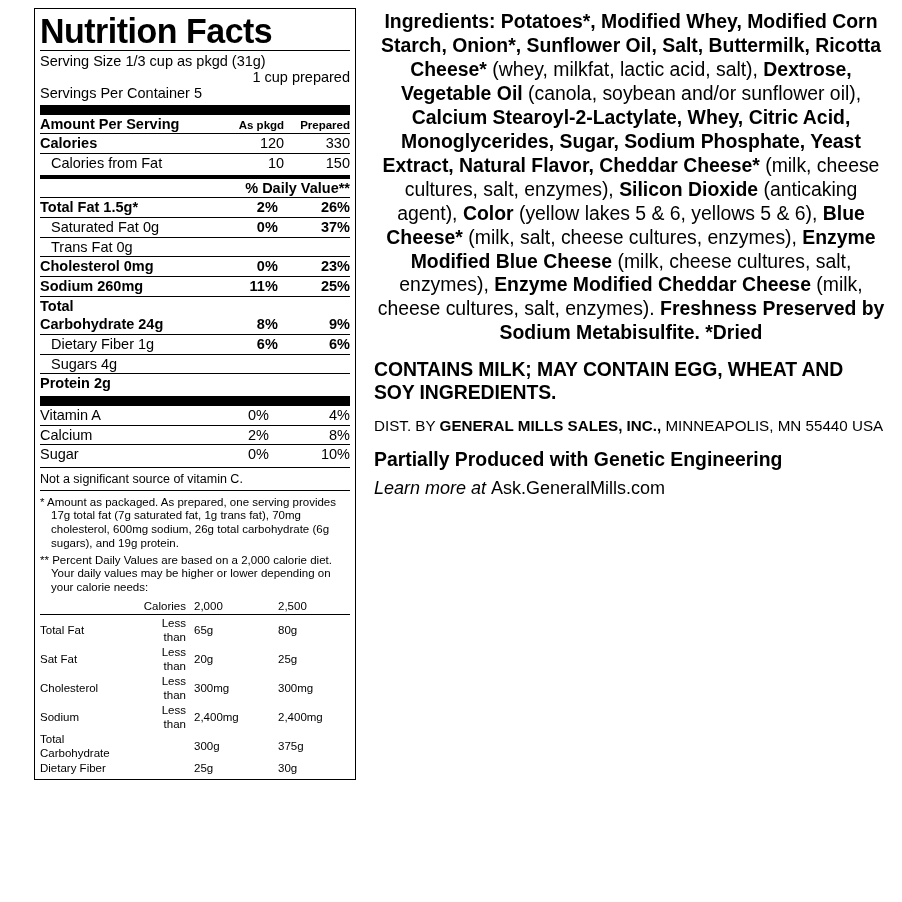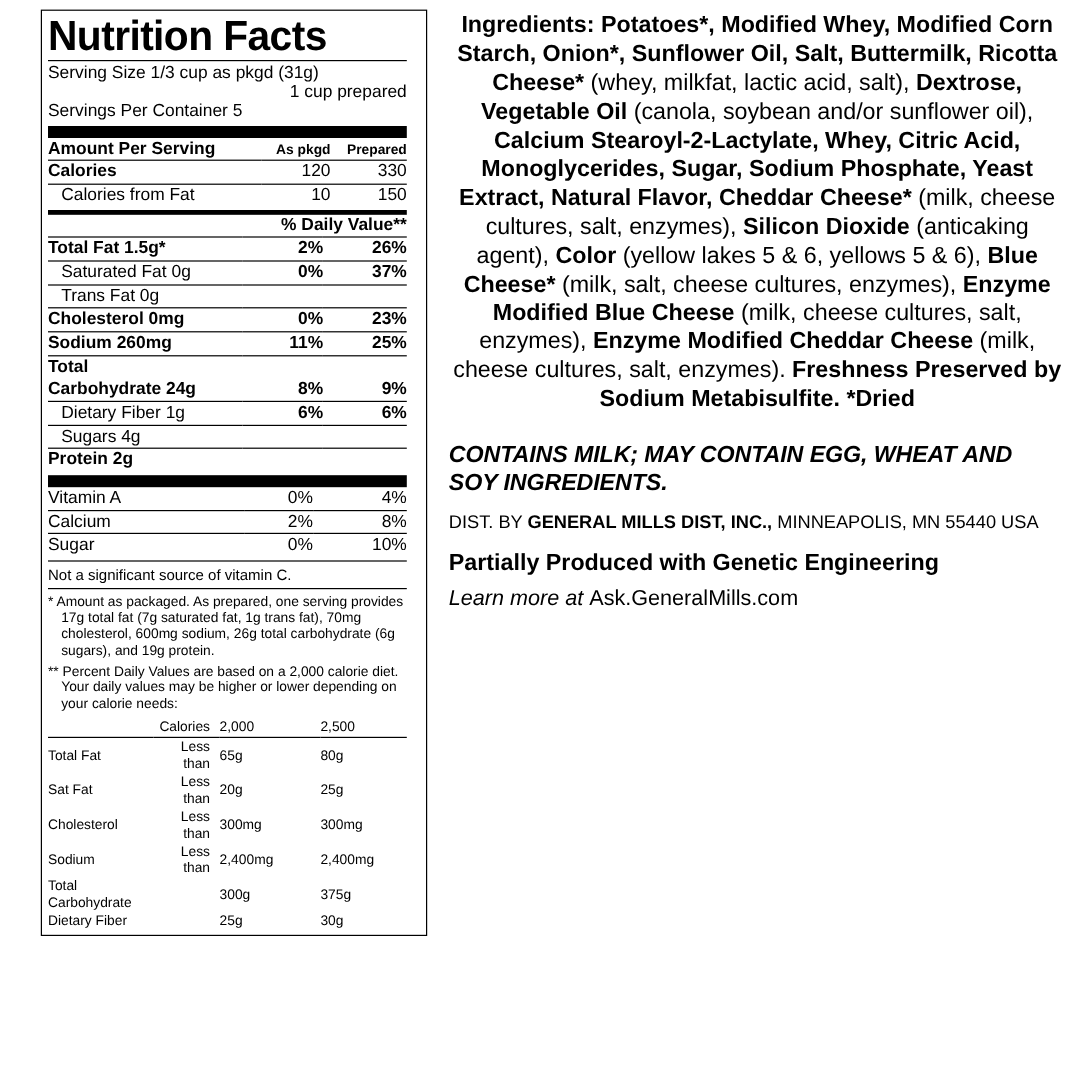--- a/index.html
+++ b/index.html
@@ -21,21 +21,21 @@
 
   
   .nf-wrap {
     width: 364px;
     padding: 8px 8px 0 34px;
   }
   .nf-panel {
     width: 322px;
     border: 1.5px solid #000;
     background: #fff;
-    padding: 3px 16px 4px 5px;
+    padding: 3px 5px 4px 5px;
     font-family: "Liberation Sans", sans-serif;
   }
   .nf-title {
     font-size: 35px;
     font-weight: bold;
     letter-spacing: -0.5px;
     line-height: 1.0;
     text-align: left;
     margin: 1px 0 2px 0;
     font-stretch: condensed;
@@ -97,23 +97,22 @@
     font-size: 19.4px;
     line-height: 1.235;
     text-align: center;
   }
   .ing-body .hv { font-weight: bold; }
   .ing-body .lt { font-weight: normal; }
   .contains {
     font-weight: bold;
     font-size: 19.4px;
     line-height: 1.19;
-    margin-top: 23px;
+    margin-top: 13px;
     letter-spacing: -0.1px;
-    font-style: italic;
   }
   .dist {
     font-size: 15.2px;
     margin-top: 12px;
     line-height: 1.2;
     white-space: nowrap;
   }
   .dist .sm { font-weight: bold; }
   .genetic {
     font-weight: bold;
@@ -310,21 +309,21 @@
   </div>
 
   <div class="ing-wrap">
 
     <div class="ing-body">
       <span class="hv">Ingredients: Potatoes*, Modified Whey, Modified Corn Starch, Onion*, Sunflower Oil, Salt, Buttermilk, Ricotta Cheese*</span><span class="lt"> (whey, milkfat, lactic acid, salt), </span><span class="hv">Dextrose, Vegetable Oil</span><span class="lt"> (canola, soybean and/or sunflower oil), </span><span class="hv">Calcium Stearoyl-2-Lactylate, Whey, Citric Acid, Monoglycerides, Sugar, Sodium Phosphate, Yeast Extract, Natural Flavor, Cheddar Cheese*</span><span class="lt"> (milk, cheese cultures, salt, enzymes), </span><span class="hv">Silicon Dioxide</span><span class="lt"> (anticaking agent), </span><span class="hv">Color</span><span class="lt"> (yellow lakes 5 &amp; 6, yellows 5 &amp; 6), </span><span class="hv">Blue Cheese*</span><span class="lt"> (milk, salt, cheese cultures, enzymes), </span><span class="hv">Enzyme Modified Blue Cheese</span><span class="lt"> (milk, cheese cultures, salt, enzymes), </span><span class="hv">Enzyme Modified Cheddar Cheese</span><span class="lt"> (milk, cheese cultures, salt, enzymes). </span><span class="hv">Freshness Preserved by Sodium Metabisulfite. *Dried</span>
     </div>
 
     <div class="contains">CONTAINS MILK; MAY CONTAIN EGG, WHEAT AND SOY INGREDIENTS.</div>
 
-    <div class="dist"><span>DIST. BY </span><span class="sm">GENERAL MILLS DIST, INC.,</span><span> MINNEAPOLIS, MN 55440 USA</span></div>
+    <div class="dist"><span>DIST. BY </span><span class="sm">GENERAL MILLS SALES, INC.,</span><span> MINNEAPOLIS, MN 55440 USA</span></div>
 
     <div class="genetic">Partially Produced with Genetic Engineering</div>
 
     <div class="learn"><span>Learn more at </span><span class="nonit">Ask.GeneralMills.com</span></div>
 
   </div>
 
 </div>
 
 </body></html>

